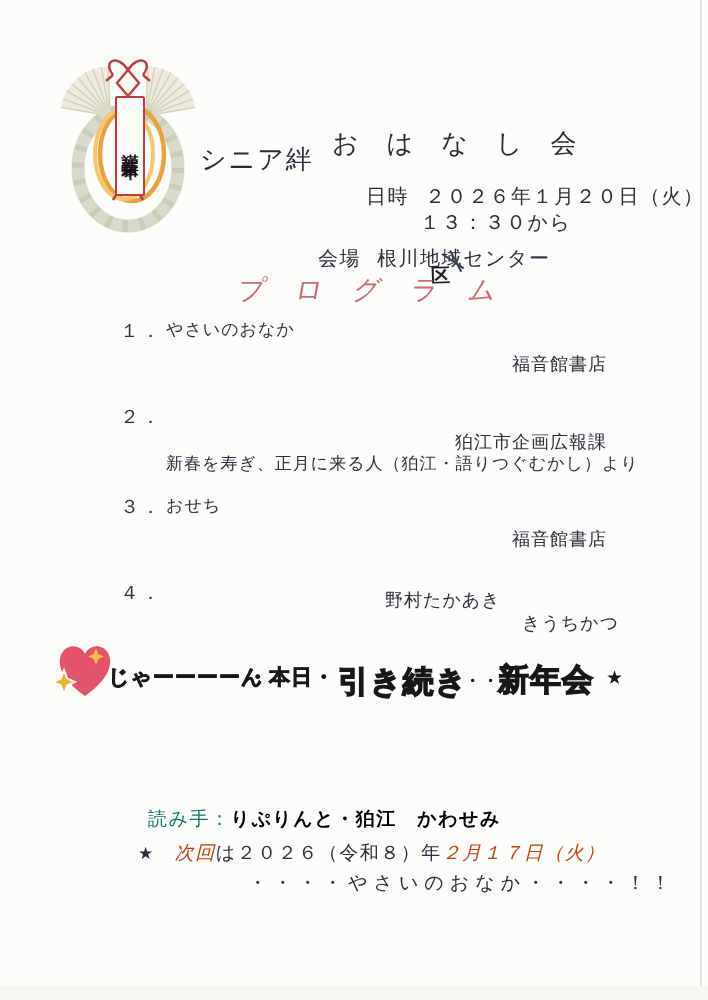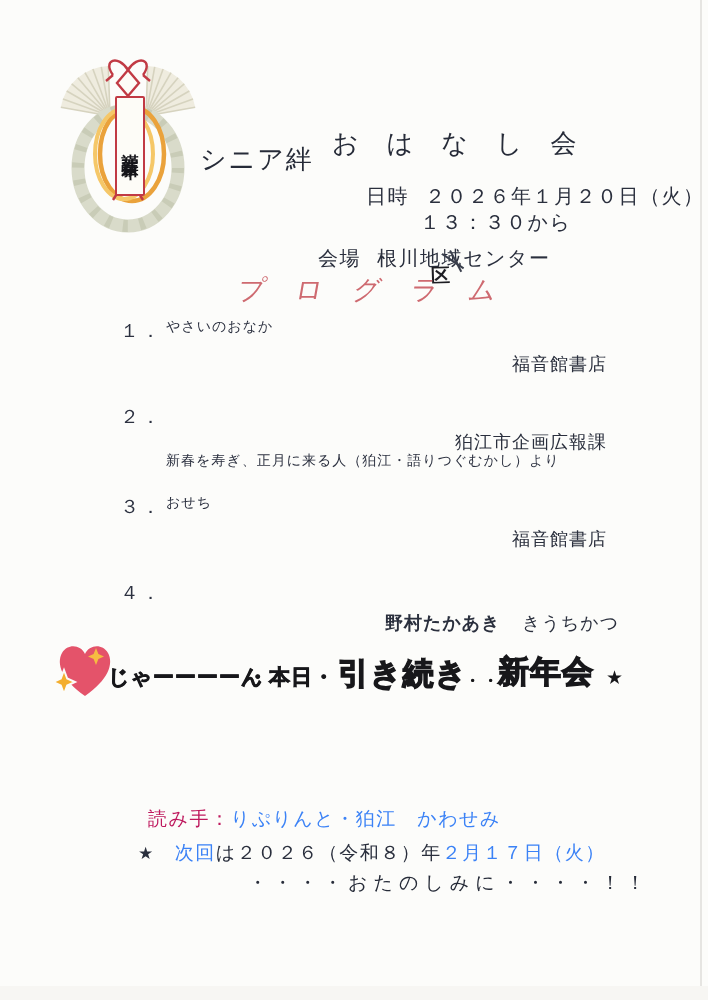--- a/index.html
+++ b/index.html
@@ -26,39 +26,39 @@
   .struck::before{left:-2px;right:-2px;transform:rotate(34deg);}
   .struck::after{left:2px;right:-4px;transform:rotate(62deg);}
   .correction{font-size:19px;color:#1d1d22;transform:rotate(-2deg);font-weight:600;}
 
   
   .program-heading{
     font-size:27px;color:#ce6a70;letter-spacing:30px;
     transform:skewX(-10deg);font-weight:500;
   }
   .item-no{font-size:19px;letter-spacing:2px;}
-  .item-title{font-size:14px;letter-spacing:1px;}
+  .item-title{font-size:17px;letter-spacing:1px;}
   .credit{font-size:18px;letter-spacing:1px;color:#2a2f3d;}
 
   
   .fat{
     font-family:"DejaVu Sans","Liberation Sans",sans-serif;
     font-weight:900;color:#17171a;
     -webkit-text-stroke:0.8px #17171a;
   }
   .fat-sm{font-size:21px;letter-spacing:1px;}
-  .fat-lg{font-size:31px;letter-spacing:1px;-webkit-text-stroke:1.4px #17171a;}
+  .fat-lg{font-size:31px;letter-spacing:1px;margin-top:8px;-webkit-text-stroke:1.4px #17171a;}
   .fat-dots{font-size:13px;letter-spacing:5px;}
   .ann-star{font-size:19px;color:#17171a;}
 
   
   .footer-line{font-size:19px;letter-spacing:1.5px;}
-  .pink{color:#be185d;}
-  .green{color:#3b82f6;}
-  .red{color:#3b82f6;}
+  .pink{color:#0f766e;}
+  .green{color:#000000;font-weight:bold;}
+  .red{color:#c2410c;font-style:italic;}
   .ink{color:#2a2f3d;}
   .closing{font-size:19px;letter-spacing:6px;color:#262b38;}
 
   
   .scan-edge{position:absolute;top:0;bottom:0;right:6px;width:2px;background:#e6e5e2;}
   .scan-bottom{position:absolute;left:0;right:0;bottom:0;height:14px;background:#f7f6f3;}
 
   .tag{
     position:absolute;left:57px;top:46px;width:26px;height:96px;
     background:#fdfcf7;border:2px solid #c13a44;border-radius:2px;
@@ -142,21 +142,21 @@
 
   <div class="abs item-no" style="left:120px;top:404px;">２．</div>
   <div class="abs item-title" style="left:166px;top:404px;margin-top:48px;">新春を寿ぎ、正月に来る人（狛江・語りつぐむかし）より</div>
   <div class="abs credit" style="left:455px;top:430px;">狛江市企画広報課</div>
 
   <div class="abs item-no" style="left:120px;top:494px;">３．</div>
   <div class="abs item-title" style="left:166px;top:494px;">おせち</div>
   <div class="abs credit" style="left:512px;top:527px;">福音館書店</div>
 
   <div class="abs item-no" style="left:120px;top:580px;">４．</div>
-  <div class="abs credit" style="left:385px;top:611px;font-weight:bold;">野村たかあき</div>
+  <div class="abs credit" style="left:385px;top:588px;">野村たかあき</div>
   <div class="abs credit" style="left:522px;top:611px;">きうちかつ</div>
 
   <div class="abs" style="left:52px;top:640px;width:66px;height:62px;">
     <svg width="66" height="62" viewBox="0 0 66 62">
       <path d="M33,56 C10,40 4,24 10,13 C16,3 29,5 33,14 C37,5 50,3 56,13 C62,24 56,40 33,56 Z" fill="#e4536a"></path>
       <path d="M44,8 L46.4,14 L52,16.5 L46.4,19 L44,25 L41.6,19 L36,16.5 L41.6,14 Z" fill="#f6bc41"></path>
       <path d="M12,30 L15.2,38.5 L23,42 L15.2,45.5 L12,54 L8.8,45.5 L1,42 L8.8,38.5 Z" fill="#f3ae2f" stroke="#fcfcfa" stroke-width="2"></path>
     </svg>
   </div>
   <div class="abs fat fat-sm" style="left:108px;top:663px;">じゃーーーーん</div>
@@ -165,17 +165,17 @@
   <div class="abs fat fat-dots" style="left:466px;top:672px;">・・</div>
   <div class="abs fat fat-lg" style="left:498px;top:651px;">新年会</div>
   <div class="abs ann-star" style="left:606px;top:666px;">★</div>
 
   <div class="abs footer-line" style="left:148px;top:806px;">
     <span class="pink">読み手：</span><span class="green">りぷりんと・狛江　かわせみ</span>
   </div>
   <div class="abs footer-line" style="left:138px;top:840px;">
     <span class="ink" style="font-size:17px;margin-right:20px;">★</span><span class="red">次回</span><span class="ink">は２０２６（令和８）年</span><span class="red">２月１７日（火）</span>
   </div>
-  <div class="abs closing" style="left:248px;top:870px;">・・・・おたのしみに・・・・！！</div>
+  <div class="abs closing" style="left:248px;top:870px;">・・・・やさいのおなか・・・・！！</div>
 
   <div class="scan-edge"></div>
   <div class="scan-bottom"></div>
 </div>
 
 </body></html>

